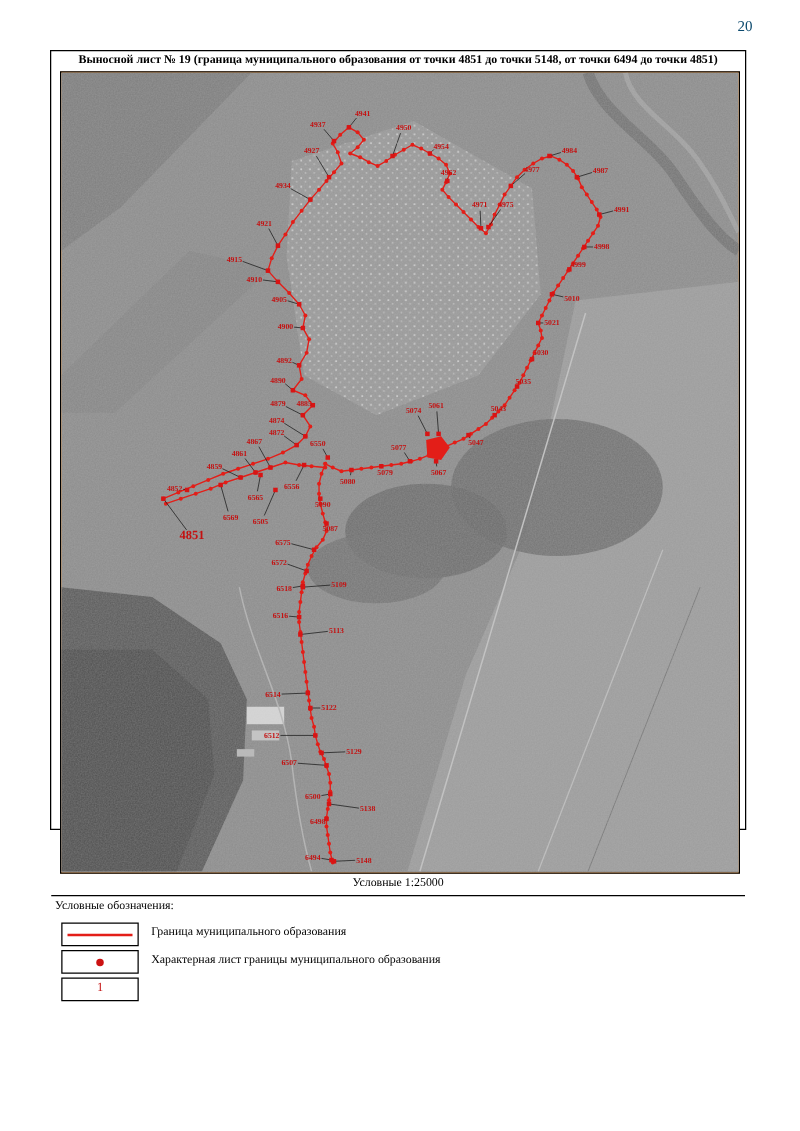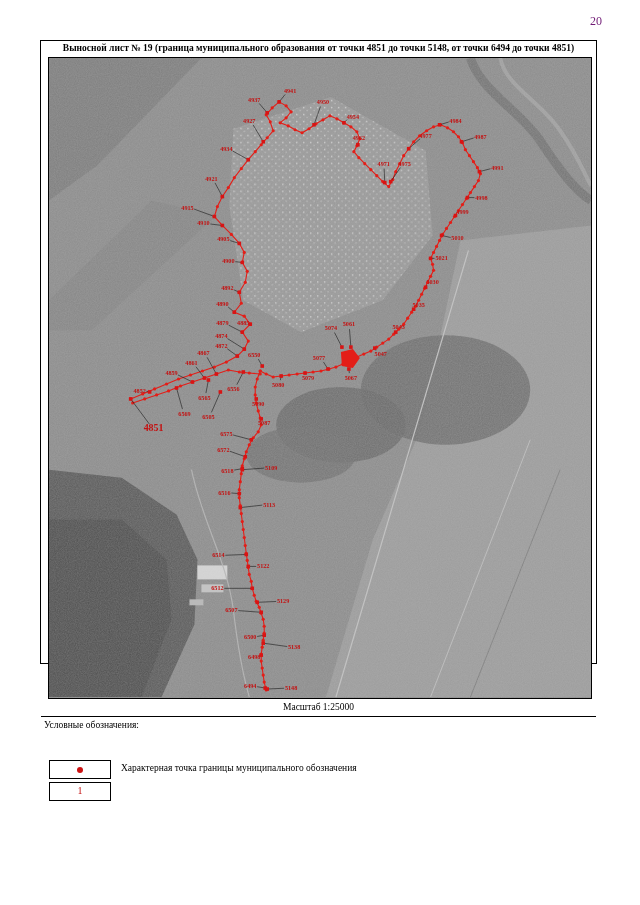--- a/index.html
+++ b/index.html
@@ -1,18 +1,18 @@
 <!DOCTYPE html>
 <html><head>
 <meta charset="utf-8">
 <style>
   html,body{margin:0;padding:0;background:#fff;}
   .canvas{position:relative;width:640px;height:905px;background:#ffffff;overflow:hidden;
           font-family:"Liberation Serif","DejaVu Serif",serif;}
-  .page-number{position:absolute;top:14px;left:590px;font-size:12px;color:#701a75;text-align:right;}
+  .page-number{position:absolute;top:14px;left:590px;font-size:12px;color:#0c4a6e;text-align:right;}
   .sheet{position:absolute;left:40px;top:40px;width:557px;height:624px;border:1px solid #000;box-sizing:border-box;background:#fff;}
   .sheet-title{position:absolute;left:0;top:2px;width:100%;text-align:center;font-size:9.5px;font-weight:bold;color:#000;}
   .map-wrap{position:absolute;left:7px;top:16px;width:544px;height:642px;border:1px solid #000;box-sizing:border-box;background:#fdba74;overflow:hidden;}
   .map-wrap svg{display:block;width:100%;height:100%;}
   .scale-label{position:absolute;left:0;top:661px;width:100%;text-align:center;font-size:9.5px;color:#000;}
   .legend-divider{position:absolute;left:0;top:675px;width:100%;border-top:1px solid #000;}
   .legend-heading{position:absolute;left:3px;top:679px;font-size:9.5px;color:#000;text-align:center;}
   .legend-row{position:absolute;left:8px;width:540px;height:20px;}
   .legend-row.r0{top:697px;} .legend-row.r1{top:719px;} .legend-row.r2{top:741px;}
   .legend-symbol{position:absolute;left:0;top:0;width:62px;height:19px;border:1px solid #000;box-sizing:border-box;background:#fff;}
@@ -447,30 +447,36 @@
           <text x="253" y="660" text-anchor="middle" fill="#c41111" font-size="6.2" font-weight="bold" font-family="&quot;Liberation Serif&quot;,&quot;DejaVu Serif&quot;,serif">6498</text>
           <line x1="255.93859530477843" y1="687.6608186004551" x2="264" y2="689" stroke="#1a1a1a" stroke-width="0.6"></line>
           <rect x="262.2" y="687.2" width="3.6" height="3.6" fill="#d81414"></rect>
           <text x="249" y="689" text-anchor="middle" fill="#c41111" font-size="6.2" font-weight="bold" font-family="&quot;Liberation Serif&quot;,&quot;DejaVu Serif&quot;,serif">6494</text>
           <line x1="283.00606848835355" y1="689.2081527235609" x2="266" y2="690" stroke="#1a1a1a" stroke-width="0.6"></line>
           <rect x="264.2" y="688.2" width="3.6" height="3.6" fill="#d81414"></rect>
           <text x="290" y="691" text-anchor="middle" fill="#c41111" font-size="6.2" font-weight="bold" font-family="&quot;Liberation Serif&quot;,&quot;DejaVu Serif&quot;,serif">5148</text>
         </svg>
     </div>
 
-    <div class="scale-label">Масштаб 1:25000</div>
+    <div class="scale-label">Условные 1:25000</div>
     <div class="legend-divider"></div>
     <div class="legend-heading">Условные обозначения:</div>
 
+    <div class="legend-row r0">
+      <div class="legend-symbol">
+        <div class="sym-line"></div>
+      </div>
+      <div class="legend-label">Граница муниципального образования</div>
+    </div>
 
     <div class="legend-row r1">
       <div class="legend-symbol">
         <div class="sym-dot"></div>
       </div>
-      <div class="legend-label">Характерная точка границы муниципального обозначения</div>
+      <div class="legend-label">Характерная лист границы муниципального образования</div>
     </div>
 
     <div class="legend-row r2">
       <div class="legend-symbol">
         <div class="sym-num">1</div>
       </div>
     </div>
   </div>
 </div>
 

